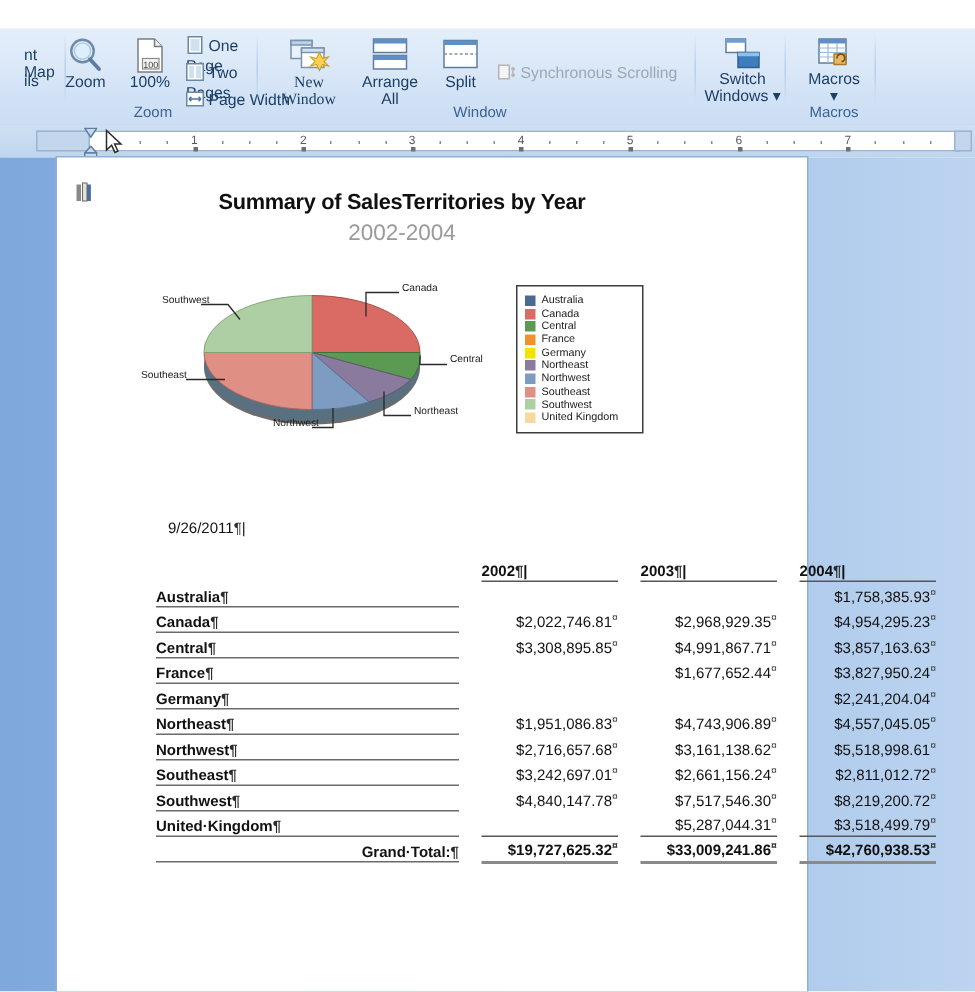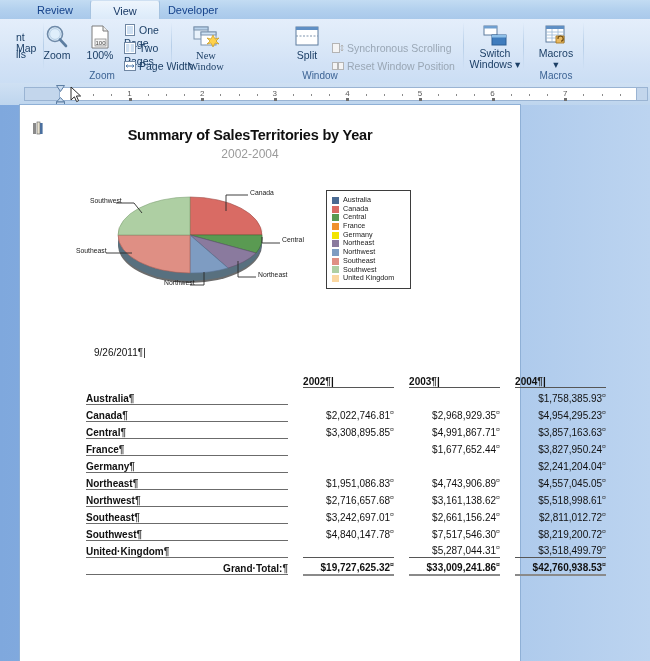--- a/index.html
+++ b/index.html
@@ -79,36 +79,36 @@
   .indent-bot{position:absolute;left:56px;top:97px;width:9px;height:9px;}
 
   .cursor-arrow{position:absolute;left:70px;top:86px;width:12px;height:18px;z-index:30;}
 
   
   .doc-bg{
     position:absolute;left:0;top:105px;width:650px;height:556px;
     background:linear-gradient(to right,#7fa8dd 0%,#8cb2e2 35%,#a8c6ea 70%,#bcd4f0 100%);
   }
   .page{
-    position:absolute;left:20px;top:105px;width:500px;height:556px;
+    position:absolute;left:38px;top:105px;width:500px;height:556px;
     background:#ffffff;
     box-shadow:0 0 0 1px #8fb0d6;
   }
 
   .anchor-icon{position:absolute;left:12px;top:16px;width:12px;height:15px;}
 
   
   .chart-wrap{position:absolute;left:0;top:0;width:624px;height:200px;}
   .chart-title{
     position:absolute;left:80px;top:22px;width:300px;text-align:center;
     font-size:14.5px;font-weight:bold;color:#101010;letter-spacing:-0.2px;
   }
   .chart-sub{
     position:absolute;left:80px;top:42px;width:300px;text-align:center;
-    font-size:12px;color:#9a9a9a;
+    font-size:15px;color:#9a9a9a;
   }
   .pie-svg{position:absolute;left:78px;top:68px;}
   .legend-box{
     position:absolute;left:306px;top:85px;width:85px;
     border:1px solid #3d3d3d;background:#ffffff;
     padding:5px 4px 5px 5px;box-sizing:border-box;
   }
   .legend-row{display:flex;align-items:center;height:8.7px;}
   .legend-sw{width:7px;height:7px;margin-right:4px;flex:0 0 auto;}
   .legend-lbl{font-size:7.2px;color:#1a1a1a;white-space:nowrap;line-height:8.7px;}
@@ -144,25 +144,20 @@
   .c-spacer{width:15px;}
   tr.total .c-lbl{border-bottom:1.1px solid #6b6b6b;text-align:right;}
   tr.total .c-val{font-weight:bold;border-top:1.4px solid #565656;border-bottom:2.4px solid #8a8a8a;}
   .cellmark{font-size:7px;vertical-align:super;color:#333;}
 </style>
 </head>
 <body>
 
 <div id="app">
 
-  <div class="ribbon-tabs">
-    <div class="tab" style="left:18px;width:58px;">Review</div>
-    <div class="tab active" style="left:90px;width:52px;">View</div>
-    <div class="tab" style="left:148px;width:74px;">Developer</div>
-  </div>
 
   <div class="ribbon-body">
 
     <div class="rb-group" style="left:16px;width:28px;">
       <div class="rb-btn small" style="left:0;top:12px;width:30px;">nt Map</div>
       <div class="rb-btn small" style="left:0;top:29px;width:30px;">ils</div>
       <div class="gsep"></div>
     </div>
 
     <div class="rb-group" style="left:32px;width:140px;">
@@ -224,48 +219,49 @@
         <svg class="ico" width="28" height="26" viewBox="0 0 28 26">
           <rect x="2" y="3" width="14" height="12" fill="#e9f2fb" stroke="#7c93ad" stroke-width="1"></rect>
           <rect x="2" y="3" width="14" height="3" fill="#b9d3ec" stroke="#7c93ad" stroke-width="1"></rect>
           <rect x="9" y="8" width="15" height="13" fill="#ffffff" stroke="#7c93ad" stroke-width="1"></rect>
           <rect x="9" y="8" width="15" height="3" fill="#cfe2f3" stroke="#7c93ad" stroke-width="1"></rect>
           <path d="M19 15 l2-4 2 4 4-1 -3 3 3 3 -4-1 -2 4 -2-4 -4 1 3-3 -3-3 z" fill="#ffd14a" stroke="#c79a20" stroke-width="0.7"></path>
         </svg>
         <span style="display:block;font-family:Liberation Serif, serif;">New<br>Window</span>
       </div>
 
+      <div class="rb-btn" style="left:60px;top:4px;width:48px;">
+        <svg class="ico" width="28" height="26" viewBox="0 0 28 26">
+          <rect x="3" y="2" width="22" height="9" fill="#ffffff" stroke="#5f7d9e" stroke-width="1"></rect>
+          <rect x="3" y="2" width="22" height="3" fill="#5f8fc4"></rect>
+          <rect x="3" y="13" width="22" height="9" fill="#ffffff" stroke="#5f7d9e" stroke-width="1"></rect>
+          <rect x="3" y="13" width="22" height="3" fill="#5f8fc4"></rect>
+        </svg>
+        <span style="display:block;">Arrange<br>All</span>
+      </div>
 
       <div class="rb-btn" style="left:112px;top:4px;width:38px;">
         <svg class="ico" width="26" height="26" viewBox="0 0 26 26">
           <rect x="2" y="3" width="22" height="18" fill="#ffffff" stroke="#5f7d9e" stroke-width="1"></rect>
           <rect x="2" y="3" width="22" height="3" fill="#5f8fc4"></rect>
           <line x1="2" y1="12" x2="24" y2="12" stroke="#7c93ad" stroke-width="1" stroke-dasharray="2 1.5"></line>
         </svg>
         <span>Split</span>
       </div>
 
 
       <div class="rb-btn small disabled" style="left:156px;top:22px;width:140px;">
         <span style="display:inline-block;vertical-align:-2px;margin-right:3px;">
           <svg width="12" height="12" viewBox="0 0 12 12">
               <rect x="0.5" y="1.5" width="7" height="9" fill="#f4f4f4" stroke="#b4b4b4" stroke-width="1"></rect>
               <path d="M10 3 v6 M10 3 l-1.2 1.4 M10 3 l1.2 1.4 M10 9 l-1.2-1.4 M10 9 l1.2-1.4" stroke="#b4b4b4" stroke-width="1" fill="none"></path>
             </svg>
         </span><span>Synchronous Scrolling</span>
       </div>
 
-      <div class="rb-btn small disabled" style="left:156px;top:40px;width:145px;">
-        <span style="display:inline-block;vertical-align:-2px;margin-right:3px;">
-          <svg width="12" height="12" viewBox="0 0 12 12">
-              <rect x="0.5" y="2.5" width="5" height="7" fill="#f4f4f4" stroke="#b4b4b4" stroke-width="1"></rect>
-              <rect x="6.5" y="2.5" width="5" height="7" fill="#f4f4f4" stroke="#b4b4b4" stroke-width="1"></rect>
-            </svg>
-        </span><span>Reset Window Position</span>
-      </div>
 
       <div class="gname">Window</div>
       <div class="gsep"></div>
     </div>
 
     <div class="rb-group" style="left:466px;width:58px;">
       <div class="rb-btn" style="left:2px;top:4px;width:54px;">
         <svg class="ico" width="28" height="24" viewBox="0 0 28 24">
           <rect x="3" y="2" width="13" height="9" fill="#ffffff" stroke="#5f7d9e" stroke-width="1"></rect>
           <rect x="3" y="2" width="13" height="2.5" fill="#6f9fd0"></rect>

